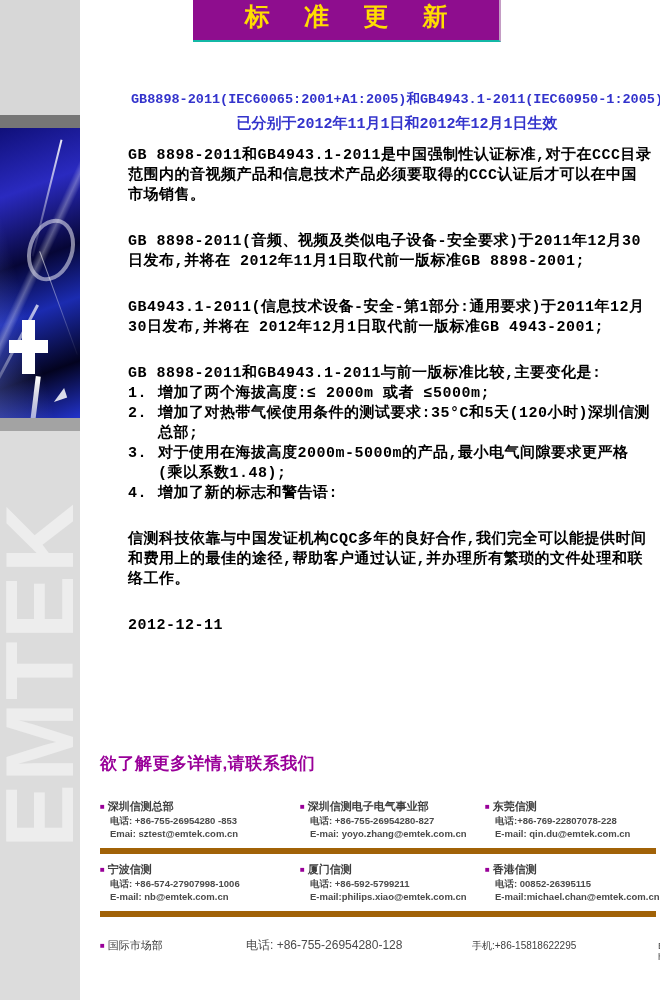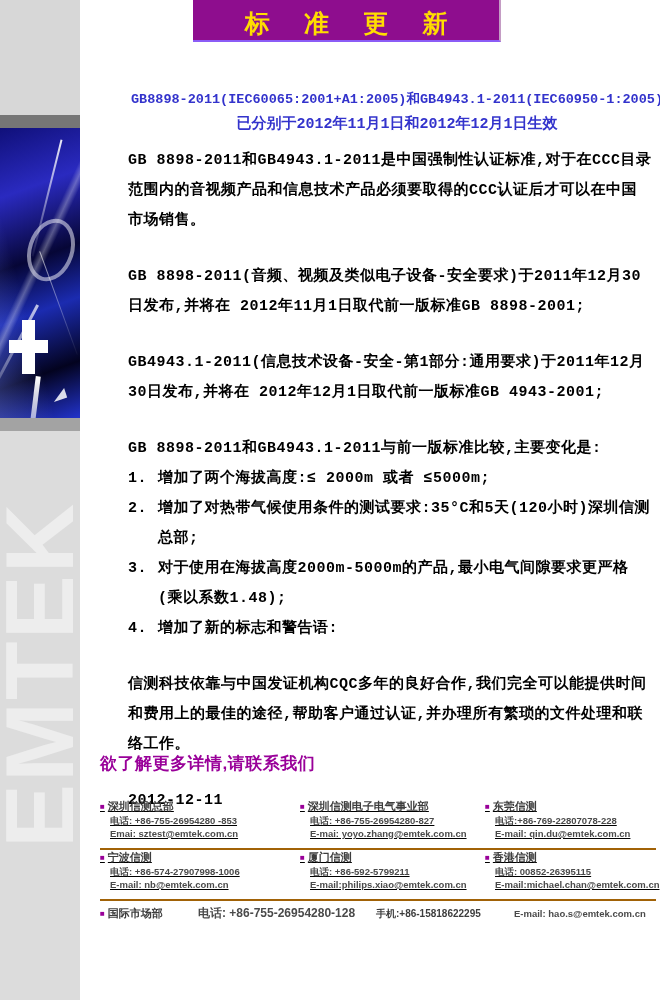--- a/index.html
+++ b/index.html
@@ -36,66 +36,66 @@
     position:absolute; left:-200px; top:635px; width:480px; height:80px;
     transform:rotate(-90deg);
     font-family:"Liberation Sans","DejaVu Sans",sans-serif;
     font-weight:bold; font-size:96px; line-height:80px; letter-spacing:2px;
     color:#ededed; text-align:center; white-space:nowrap;
   }
 
   
   .banner {
     position:absolute; left:193px; top:0; width:308px; height:42px;
-    background:#8e0d8e; border-right:2px solid #c49cc4; border-bottom:2px solid #8b5cf6;
-    display:flex; align-items:flex-end; justify-content:center;
+    background:#8e0d8e; border-right:2px solid #c49cc4; border-bottom:2px solid #14b8a6;
+    display:flex; align-items:flex-start; justify-content:center;
     color:#ffdd00; font-weight:bold; font-size:25px; letter-spacing:14px;
     font-family:"Liberation Serif","DejaVu Serif",serif;
     padding-left:14px; 
   }
 
   
   .headline {
     position:absolute; left:124px; top:62px; width:546px;
     text-align:center; color:#3333cc; font-weight:bold;
     font-family:"Liberation Mono","DejaVu Sans Mono",monospace;
     margin-top:28px;
   }
   .headline .l1 { font-size:13.5px; line-height:20px; letter-spacing:0px; }
   .headline .l2 { font-size:15px; line-height:24px; margin-top:3px; }
 
   
   .main {
     position:absolute; left:128px; top:146px; width:524px;
     font-family:"Liberation Mono","DejaVu Sans Mono",monospace;
-    font-size:15px; font-weight:600; color:#000; line-height:30px;
+    font-size:15px; font-weight:600; color:#000; line-height:20px;
     letter-spacing:.5px;
   }
   .para { margin-bottom:26px; }
   .changes-block { margin-bottom:26px; }
   .change-item { display:flex; }
   .change-item .num { flex:0 0 30px; }
   .change-item .txt { flex:1; }
   .date-line { text-align:left; padding-right:68px; margin-top:6px; }
 
   
   .contact {
     position:absolute; left:100px; top:752px; width:556px;
     font-family:"Liberation Sans","DejaVu Sans",sans-serif;
   }
   .contact-heading { color:#990099; font-weight:bold; font-size:17px; letter-spacing:.5px; }
   .offices {
     margin-top:24px; display:grid;
     grid-template-columns:200px 185px 171px;
   }
-  .office { padding-bottom:8px; border-bottom:2px solid #a16207; padding-right:14px;text-decoration:underline; }
+  .office { padding-bottom:8px; margin-bottom:8px; border-bottom:6px solid #a16207; padding-right:14px; }
   .office-name { font-size:11px; font-weight:bold; color:#3d3d3d; line-height:14px; }
   .office-line { font-size:9.5px; font-weight:bold; color:#4a4a4a; line-height:13px; padding-left:10px; white-space:nowrap; }
   .bullet { color:#990099; font-size:8px; vertical-align:1px; margin-right:3px; }
-  .intl-row { display:flex; margin-top:4px; font-size:10px; font-weight:bold; color:#3d3d3d; align-items:baseline; }
+  .intl-row { display:flex; margin-top:12px; font-size:10px; font-weight:normal; color:#3d3d3d; align-items:baseline;gap:48px; }
   .intl-name { flex:0 0 98px; font-size:11px; }
   .intl-phone { flex:0 0 178px; font-size:12px; color:#4a4a4a; }
   .intl-mobile { flex:0 0 138px; font-size:10px; }
   .intl-email { flex:1; font-size:9.5px; color:#4a4a4a; }
 </style>
 </head>
 <body>
 
 <div class="page">
 

